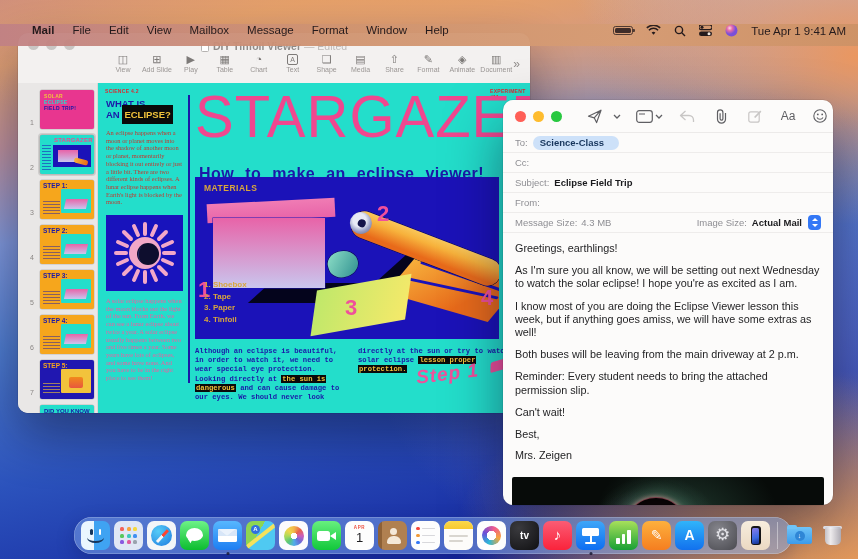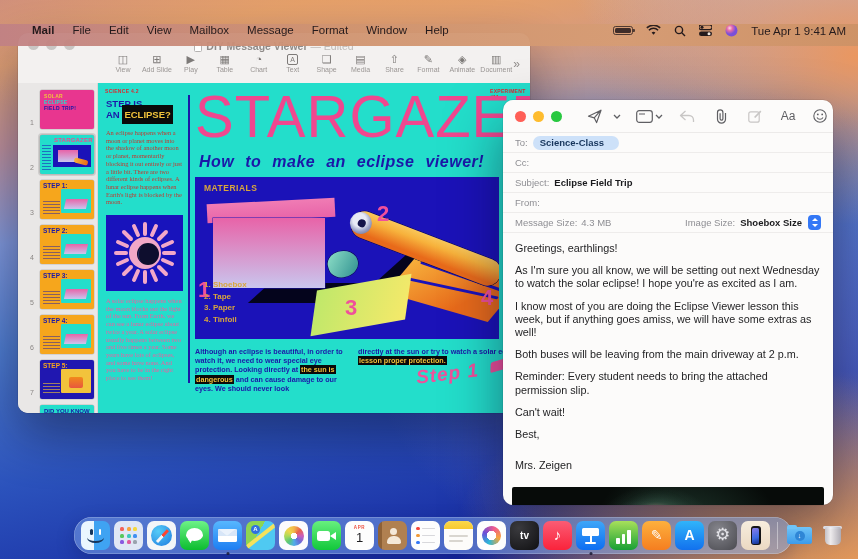--- a/index.html
+++ b/index.html
@@ -89,38 +89,38 @@
   .kn-slide { flex:1; position:relative; background:#23DECB; overflow:hidden; }
   .tag { position:absolute; font-size:5px; font-weight:700; color:#D92B32; letter-spacing:.3px;}
   .tag.l { left:7px; top:5px; } .tag.r { left:392px; top:5px; }
   .whatis { position:absolute; left:8px; top:15px; font-size:9.5px; font-weight:700; color:#1B18A8; line-height:11px;}
   .whatis .hl { background:#0A0A0A; color:#F2C33C; padding:4px 2px;}
   .para1 { position:absolute; left:8px; top:46px; width:77px; font-family:"Liberation Serif", serif; font-size:6.4px; line-height:7.7px; color:#C23A31; }
   .sunbox { position:absolute; left:8px; top:132px; width:77px; height:76px; background:#1813BC; display:flex; align-items:center; justify-content:center;}
   .para2 { position:absolute; left:8px; top:214px; width:77px; font-family:"Liberation Serif", serif; font-size:6.4px; line-height:7.7px; color:#EE5FA0; }
   .vdiv { position:absolute; left:90px; top:12px; height:288px; width:2px; background:#1B18A8; }
   .big-title { position:absolute; left:97px; top:0px; font-size:58px; font-weight:400; letter-spacing:1px; color:#F0478F; white-space:nowrap; transform:scaleY(1.02);}
-  .sub-title { position:absolute; left:101px; top:70px; font-size:16px; font-weight:700; color:#1B18A8; letter-spacing:.5px; word-spacing:6px; white-space:nowrap;font-style:italic;}
+  .sub-title { position:absolute; left:101px; top:82px; font-size:16px; font-weight:700; color:#1B18A8; letter-spacing:.5px; word-spacing:6px; white-space:nowrap;}
   .materials { position:absolute; left:97px; top:94px; width:304px; height:162px; background:#1B12B8; overflow:hidden;}
   .mat-label { position:absolute; left:9px; top:6px; font-size:8.5px; font-weight:700; color:#D9A63C; letter-spacing:.5px;}
   .mat-list { position:absolute; left:9px; top:102px; font-size:8px; font-weight:700; color:#D9A63C; line-height:11.5px; white-space:pre-line;}
   .mnum { position:absolute; font-size:22px; font-weight:700; color:#F0509B; }
   .bx-shadow { position:absolute; left:64px; top:106px; width:132px; height:20px; background:#04041c; transform:skewX(-48deg); }
   .bx-lid { position:absolute; left:12px; top:24px; width:128px; height:19px; background:linear-gradient(#F07CB4,#E863A8); transform:rotate(-3deg); box-shadow:0 0 0 .5px #1B12B8;}
   .bx-body { position:absolute; left:18px; top:41px; width:112px; height:70px; background:linear-gradient(#E863A8,#C9C6EE); box-shadow:0 0 0 .5px #1B12B8;}
   .tape { position:absolute; left:133px; top:74px; width:30px; height:26px; background:linear-gradient(135deg,#8FE0C8,#2E8F8F); border-radius:45% 55% 50% 50%; transform:rotate(-18deg); box-shadow:0 0 0 .5px #0a0a30;}
   .paper { position:absolute; left:118px; top:106px; width:96px; height:44px; background:linear-gradient(100deg,#BFE86A,#F5E96A); transform:rotate(-10deg) skewX(-18deg); }
   .foil-shadow { position:absolute; left:196px; top:84px; width:110px; height:44px; background:#04041c; transform:rotate(18deg) skewX(-30deg);}
   .foil-sheet { position:absolute; left:205px; top:88px; width:106px; height:46px; transform:rotate(16deg) skewX(-24deg); background:linear-gradient(120deg,#F7B23C,#E86A1A 70%); }
   .foil-sheet i { position:absolute; left:8px; top:8px; right:8px; height:3px; background:#1B12B8; border-radius:2px; transform:rotate(3deg); display:block;}
   .foil-sheet i+i { top:22px; transform:rotate(-4deg); }
   .foil-roll { position:absolute; left:152px; top:58px; width:158px; height:27px; border-radius:13px; background:linear-gradient(#F9C75A,#F7B23C 30%,#E86A1A 85%); transform:rotate(21deg); box-shadow:0 0 0 .5px #0a0a30;}
   .foil-roll::before { content:""; position:absolute; left:-2px; top:2px; width:22px; height:22px; border-radius:50%; background:radial-gradient(circle at 40% 40%, #E8EAF5 0 35%, #9CA3C8 60%, #555B80); }
   .foil-roll::after { content:""; position:absolute; left:6px; top:9px; width:8px; height:8px; border-radius:50%; background:#14144a; }
-  .btm-p { position:absolute; top:264px; font-family:Liberation Sans, sans-serif; font-size:7.2px; line-height:9.2px; color:#1B18A8; font-weight:700;}
+  .btm-p { position:absolute; top:264px; font-family:Liberation Mono, monospace; font-size:7.2px; line-height:9.2px; color:#1B18A8; font-weight:700;}
   .btm-p.c1 { left:97px; width:154px; }
   .btm-p.c2 { left:260px; width:166px; }
   .btm-p .hl { background:#0A0A0A; color:#F2C33C; padding:0 1px; box-decoration-break:clone; -webkit-box-decoration-break:clone;}
   .step1 { position:absolute; left:318px; top:280px; font-size:19px; font-style:italic; font-weight:700; color:#F0509B; transform:rotate(-7deg); letter-spacing:1px;}
   .step1-arrow { position:absolute; left:392px; top:276px; width:28px; height:10px; background:#F0509B; border-radius:2px; transform:rotate(-16deg) skewX(-18deg);}
 
   
   .mail-window { position:absolute; left:503px; top:100px; width:330px; height:405px; border-radius:10px;
     background:#FCFBFA; box-shadow:0 24px 55px rgba(10,10,40,.5), 0 0 0 .5px rgba(0,0,0,.12); z-index:20; overflow:hidden;}
   .ml-toolbar { height:33px; display:flex; align-items:center; padding:0 10px 0 12px; border-bottom:1px solid #ECEAE9; }
@@ -132,21 +132,21 @@
   .ml-row { height:20px; display:flex; align-items:center; padding:0 12px; border-bottom:1px solid #EEECEB; font-size:9.5px; color:#8E8E93;}
   .ml-row .val { color:#1b1b1e; font-weight:700; margin-left:5px; }
   .token { background:#CDE1F9; border-radius:8px; padding:1px 6px 2px 7px; margin-left:5px; color:#17355c; font-weight:700; font-size:9.5px; display:flex; align-items:center; gap:3px; cursor:pointer;}
   .token::after { content:""; width:0; height:0; border-left:3px solid transparent; border-right:3px solid transparent; border-top:4px solid #5a githubc; border-top-color:#55729c; }
   .ml-row .right { margin-left:auto; display:flex; align-items:center; }
   .stepper { width:13px; height:15px; background:#3478F6; border-radius:4px; margin-left:6px; position:relative; cursor:pointer;}
   .stepper::before { content:""; position:absolute; left:3.5px; top:3px; border-left:3px solid transparent; border-right:3px solid transparent; border-bottom:3.5px solid #fff;}
   .stepper::after { content:""; position:absolute; left:3.5px; bottom:3px; border-left:3px solid transparent; border-right:3px solid transparent; border-top:3.5px solid #fff;}
   .ml-body { padding:9px 12px 4px 12px; font-size:10.8px; line-height:13.2px; color:#242426; }
   .ml-body p { margin-bottom:9px; }
-  .ml-body p.tight { margin-bottom:18px; }
+  .ml-body p.tight { margin-bottom:8px; }
   .ml-photo { margin:2px 9px 0 9px; height:103px; border-radius:2px; background:#070B09; position:relative; overflow:hidden; cursor:pointer;}
   .ml-photo .corona { position:absolute; inset:0;
      background:
       radial-gradient(90px 70px at 46% 46%, rgba(140,220,190,.28), transparent 70%),
       radial-gradient(130px 95px at 56% 38%, rgba(110,200,160,.22), transparent 70%),
       radial-gradient(70px 70px at 40% 60%, rgba(200,140,220,.18), transparent 70%); }
   .ml-photo .moon { position:absolute; left:46%; top:50%; width:64px; height:64px; transform:translate(-50%,-50%); border-radius:50%;
      background:#0B0406; box-shadow:0 0 14px 4px rgba(150,230,190,.22), 0 0 4px 1px rgba(255,140,150,.5), inset 0 0 6px rgba(0,0,0,.9); border:1px solid rgba(250,130,150,.45);}
 
   
@@ -313,21 +313,21 @@
     </div>
   </div>
 
   <div class="kn-window">
     <div class="kn-titlebar">
       <div class="lights">
         <span class="light inactive"></span>
         <span class="light inactive"></span>
         <span class="light inactive"></span>
       </div>
-      <div class="kn-title"><span class="doc-ic"></span><b>DIY Message Viewer</b> <span class="edited">— Edited</span></div>
+      <div class="kn-title"><span class="doc-ic"></span><b>DIY Tinfoil Viewer</b> <span class="edited">— Edited</span></div>
     </div>
     <div class="kn-toolbar" id="kn-toolbar">
         <div class="kn-tool">
           <span class="g">◫</span>
           <span class="lb">View</span>
         </div>
         <div class="kn-tool">
           <span class="g">⊞</span>
           <span class="lb">Add Slide</span>
         </div>
@@ -452,21 +452,21 @@
               </div>
             </div>
           </div>
         </div>
 
       <div class="kn-slide">
         <span class="tag l">SCIENCE 4.2</span>
         <span class="tag r">EXPERIMENT #11</span>
 
         <div class="whatis">
-          <span>STEP IS</span><br>
+          <span>WHAT IS</span><br>
           <span>AN </span><span class="hl">ECLIPSE?</span>
         </div>
         <div class="para1">An eclipse happens when a moon or planet moves into the shadow of another moon or planet, momentarily blocking it out entirely or just a little bit. There are two different kinds of eclipses. A lunar eclipse happens when Earth's light is blocked by the moon.</div>
 
         <div class="sunbox">
           <svg width="66" height="66" viewBox="0 0 66 66">
             <g stroke="#F2A8C8" stroke-width="4" stroke-linecap="round">
               <line x1="33" y1="4" x2="33" y2="14"></line>
                 <line x1="33" y1="52" x2="33" y2="62"></line>
               <line x1="4" y1="33" x2="14" y2="33"></line>
@@ -600,21 +600,21 @@
       <span class="val">Eclipse Field Trip</span>
     </div>
     <div class="ml-row">
       <span>From:</span>
     </div>
     <div class="ml-row">
       <span>Message Size:</span>
       <span style="margin-left:4px;">4.3 MB</span>
       <span class="right">
         <span>Image Size:</span>
-        <span class="val">Shoebox Size</span>
+        <span class="val">Actual Mail</span>
         <span class="stepper"></span>
       </span>
     </div>
 
     <div class="ml-body">
       <p>Greetings, earthlings!</p>
       <p>As I'm sure you all know, we will be setting out next Wednesday to watch the solar eclipse! I hope you're as excited as I am.</p>
       <p>I know most of you are doing the Eclipse Viewer lesson this week, but if anything goes amiss, we will have some extras as well!</p>
       <p>Both buses will be leaving from the main driveway at 2 p.m.</p>
       <p>Reminder: Every student needs to bring the attached permission slip.</p>

